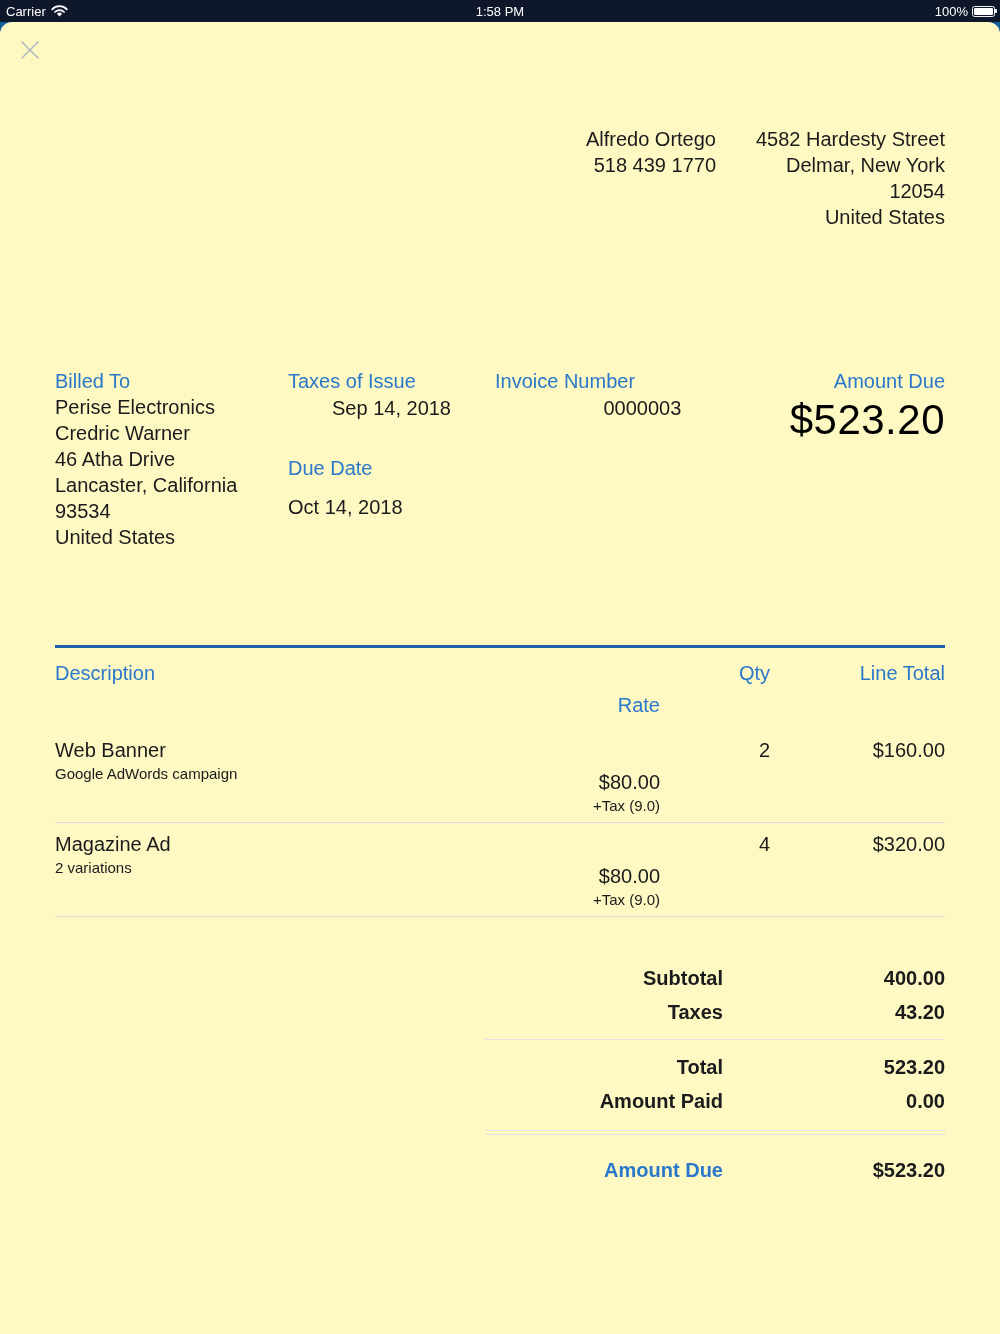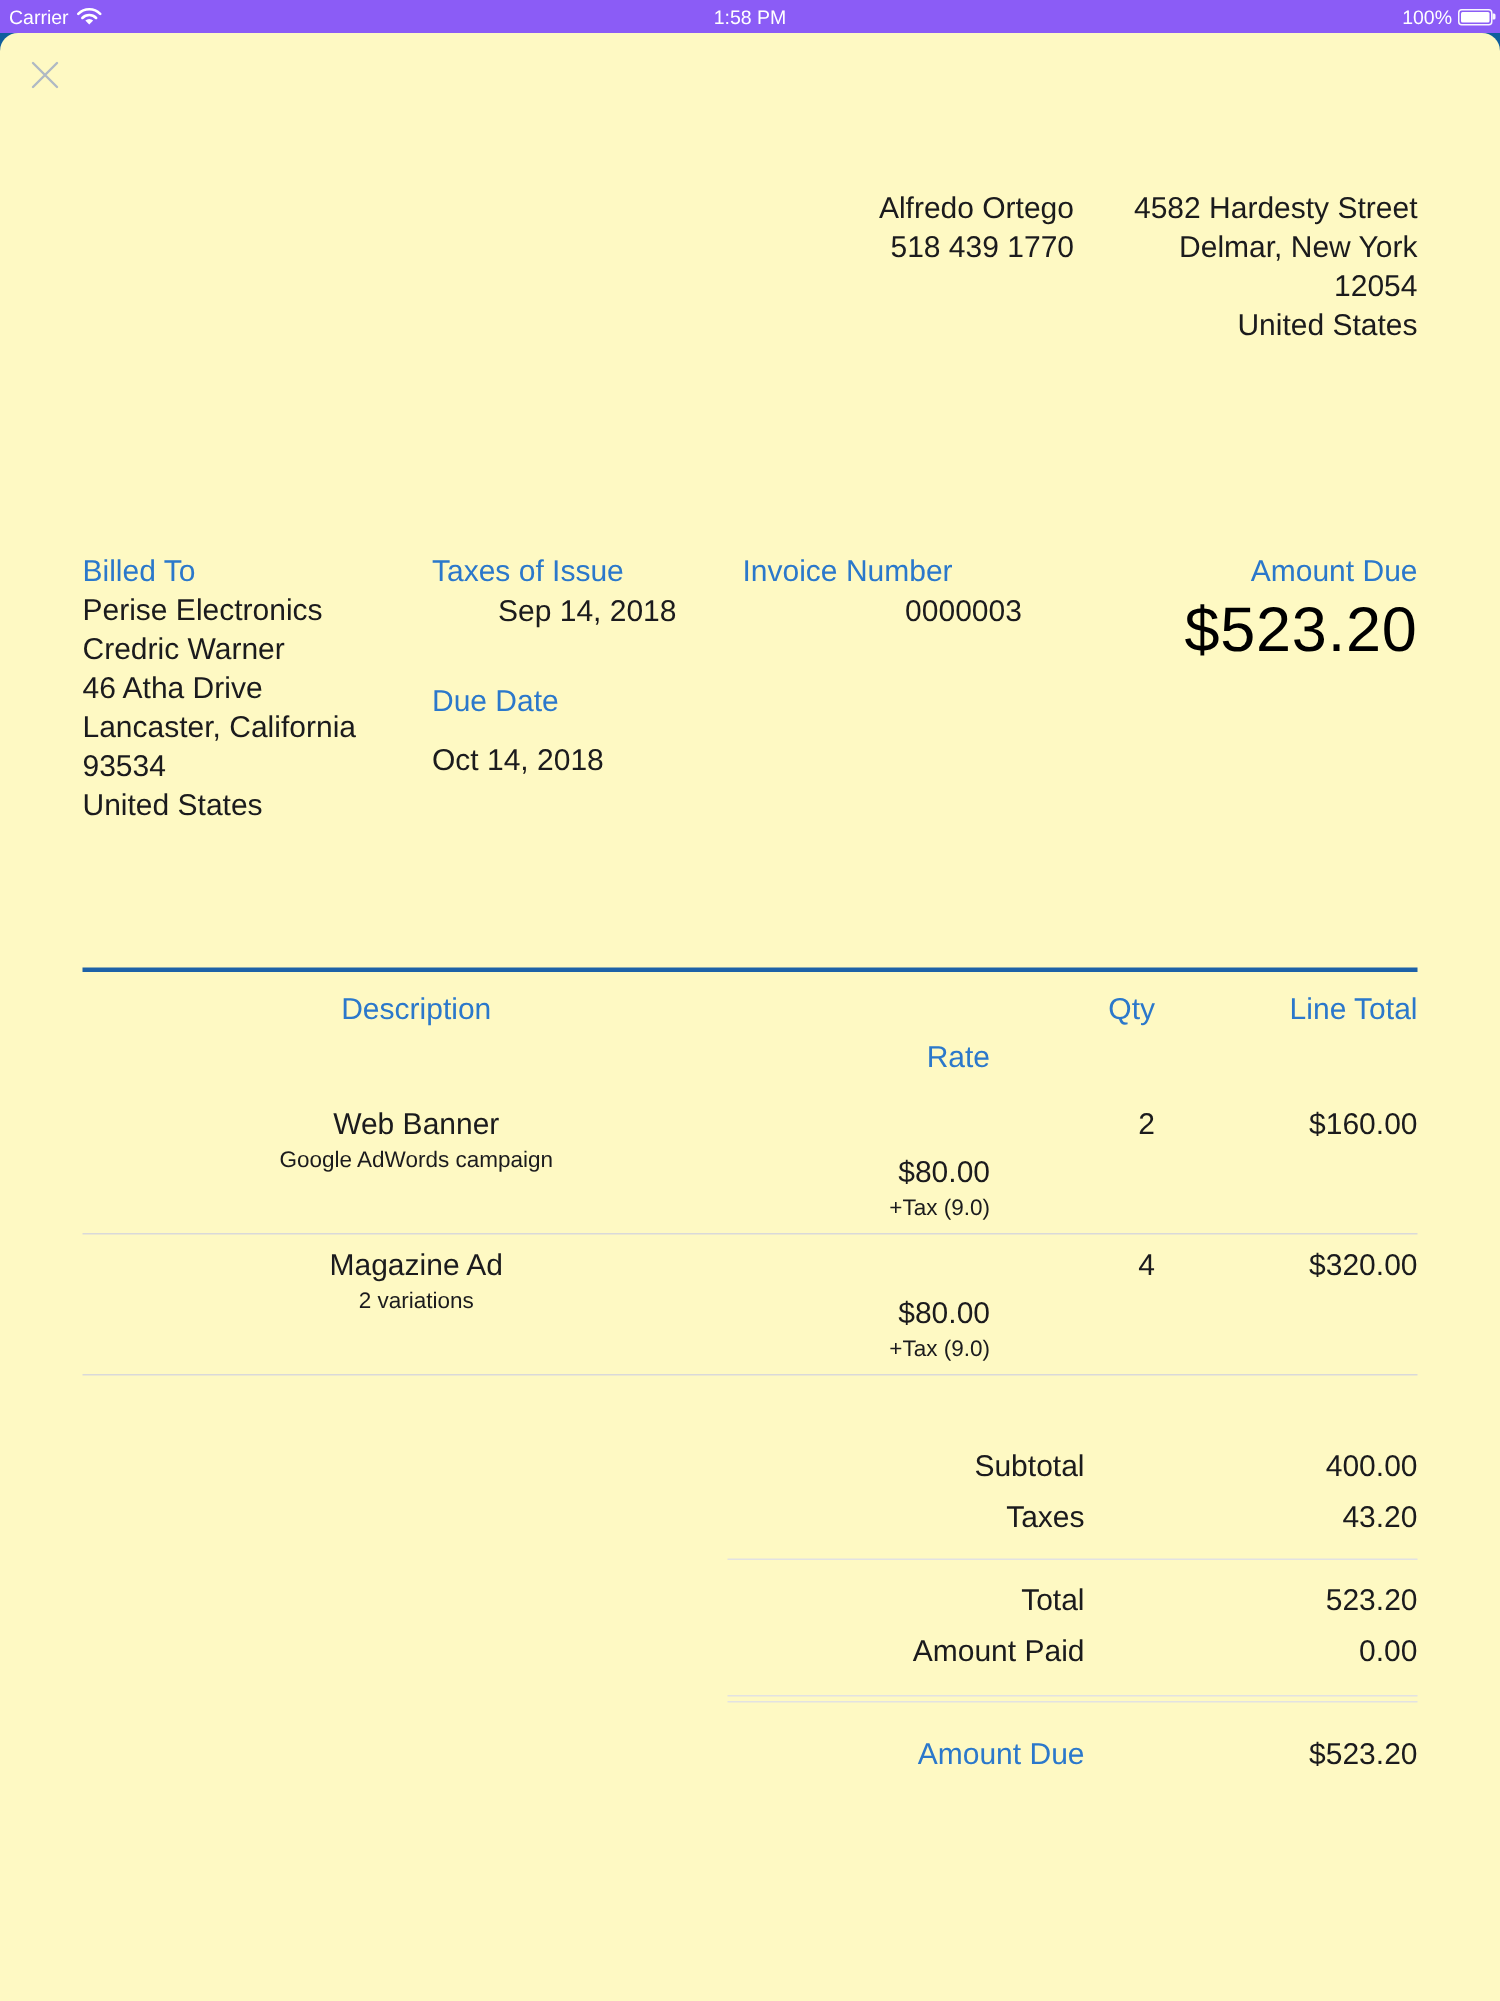--- a/index.html
+++ b/index.html
@@ -7,21 +7,21 @@
     width: 1000px; height: 1334px;
     font-family: "Liberation Sans", sans-serif;
     background: #0F5E9D;
     overflow: hidden;
     position: relative;
   }
 
   
   .status-bar {
     position: absolute; top: 0; left: 0; right: 0; height: 22px;
-    background: #8b5cf6;
+    background: #0f172a;
     color: #FFFFFF;
     display: flex; align-items: center;
     font-size: 13px;
     z-index: 2;
   }
   .sb-left { position: absolute; left: 6px; display: flex; align-items: center; gap: 5px; }
   .sb-center { position: absolute; left: 0; right: 0; text-align: center; font-weight: 400; }
   .sb-right { position: absolute; right: 5px; display: flex; align-items: center; gap: 4px; }
   .wifi-icon svg { display: block; }
   .battery {
@@ -74,32 +74,32 @@
   .due-date-block { margin-top: 34px; }
   .due-date-value { margin-top: 13px; }
   .amount-due-big {
     font-size: 42px; line-height: 46px; font-weight: 400;
     letter-spacing: 0.5px; margin-top: 3px; color: #000;
   }
 
   
   .items-table { margin-top: 95px; border-top: 3px solid #1D62A8; }
   .trow { display: flex; }
-  .col-desc  { flex: 1; text-align: center; }
+  .col-desc  { flex: 1; text-align: left; }
   .col-rate  { width: 160px; text-align: right; margin-top: 32px; }
   .col-qty   { width: 110px; text-align: right; }
   .col-total { width: 175px; text-align: right; }
   .thead { padding: 14px 0 12px; color: #2B78CB; font-size: 20px; }
   .item-row { padding: 8px 0 7px; border-bottom: 1px solid #D9D9D9; font-size: 20px; }
   .item-name, .item-rate, .item-qty, .item-total { line-height: 26px; }
   .item-sub, .item-tax { font-size: 15px; line-height: 18px; margin-top: 2px; color: #1B1B1D; }
 
   
   .totals { margin-left: auto; width: 460px; margin-top: 44px; font-size: 20px; }
-  .totals-row { display: flex; padding: 6px 0; line-height: 22px; }
+  .totals-row { display: flex; padding: 6px 0; line-height: 22px; font-weight: bold; }
   .totals-label { width: 238px; text-align: right; }
   .totals-value { flex: 1; text-align: right; }
   .totals-divider { border-top: 1px solid #E2E2E2; margin: 10px 0; }
   .totals-double-divider {
     height: 5px;
     border-top: 1px solid #E2E2E2; border-bottom: 1px solid #E2E2E2;
     margin: 12px 0 18px;
   }
   .amount-due-row .totals-label { color: #2B78CB; }
 </style>

